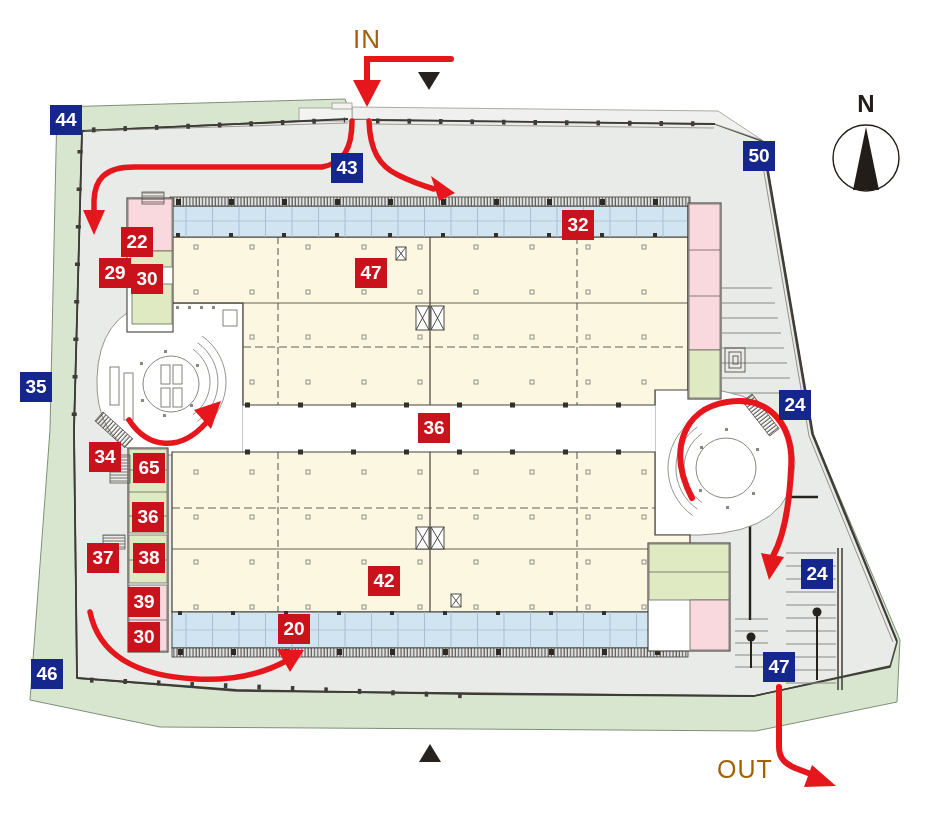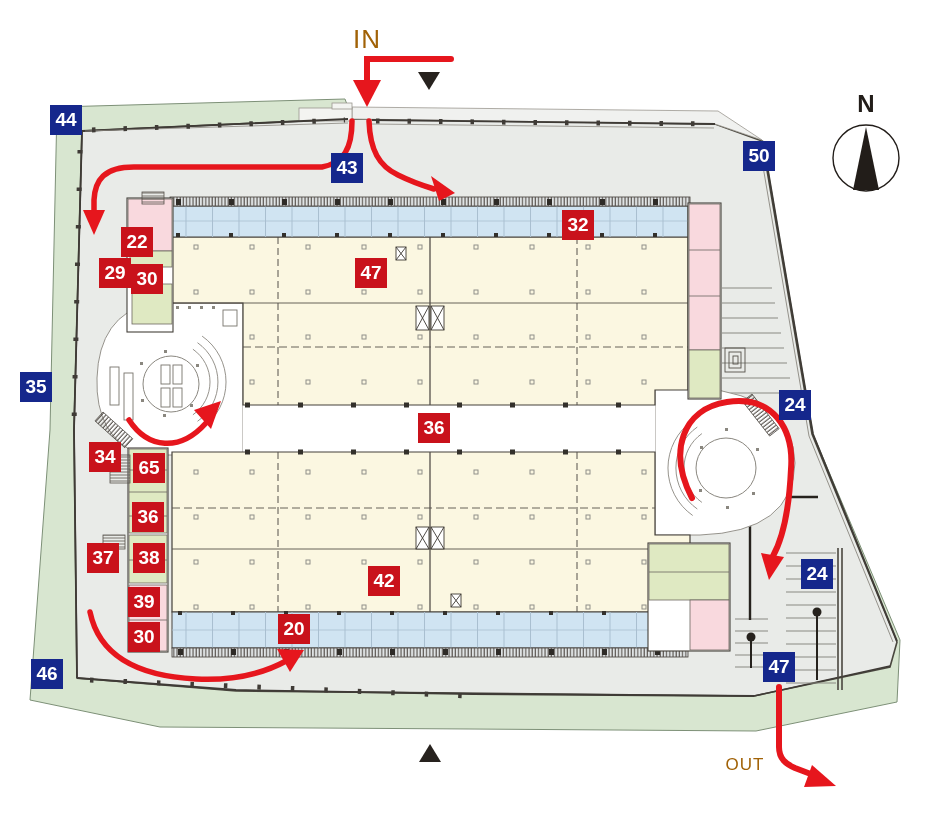--- a/index.html
+++ b/index.html
@@ -6,21 +6,21 @@
   #stage{position:relative;width:950px;height:838px;background:#fff;overflow:hidden;
          font-family:"Liberation Sans",sans-serif;}
   #plan-svg{position:absolute;left:0;top:0;}
   .badge{position:absolute;width:32px;height:30px;border-radius:0;color:#fff;
          font-weight:bold;font-size:19px;line-height:30px;text-align:center;
          box-sizing:border-box;}
   .badge.red{background:#c9121b;}
   .badge.blue{background:#15278c;}
   .flow-label{position:absolute;color:#a16207;font-weight:normal;letter-spacing:1px;}
   #in-label{left:338px;top:24px;width:58px;font-size:26px;text-align:center;}
-  #out-label{left:712px;top:755px;width:66px;font-size:17px;text-align:center;}
+  #out-label{left:712px;top:755px;width:66px;font-size:25px;text-align:center;}
   #north-label{position:absolute;left:850px;top:90px;width:32px;text-align:center;
                color:#221d19;font-size:24px;font-weight:600;}
   .tri{position:absolute;width:0;height:0;border-left:11px solid transparent;
        border-right:11px solid transparent;}
   #tri-top{left:418px;top:72px;border-top:18px solid #27221e;}
   #tri-bottom{left:419px;top:744px;border-bottom:18px solid #27221e;}
 </style>
 </head>
 <body>
 

